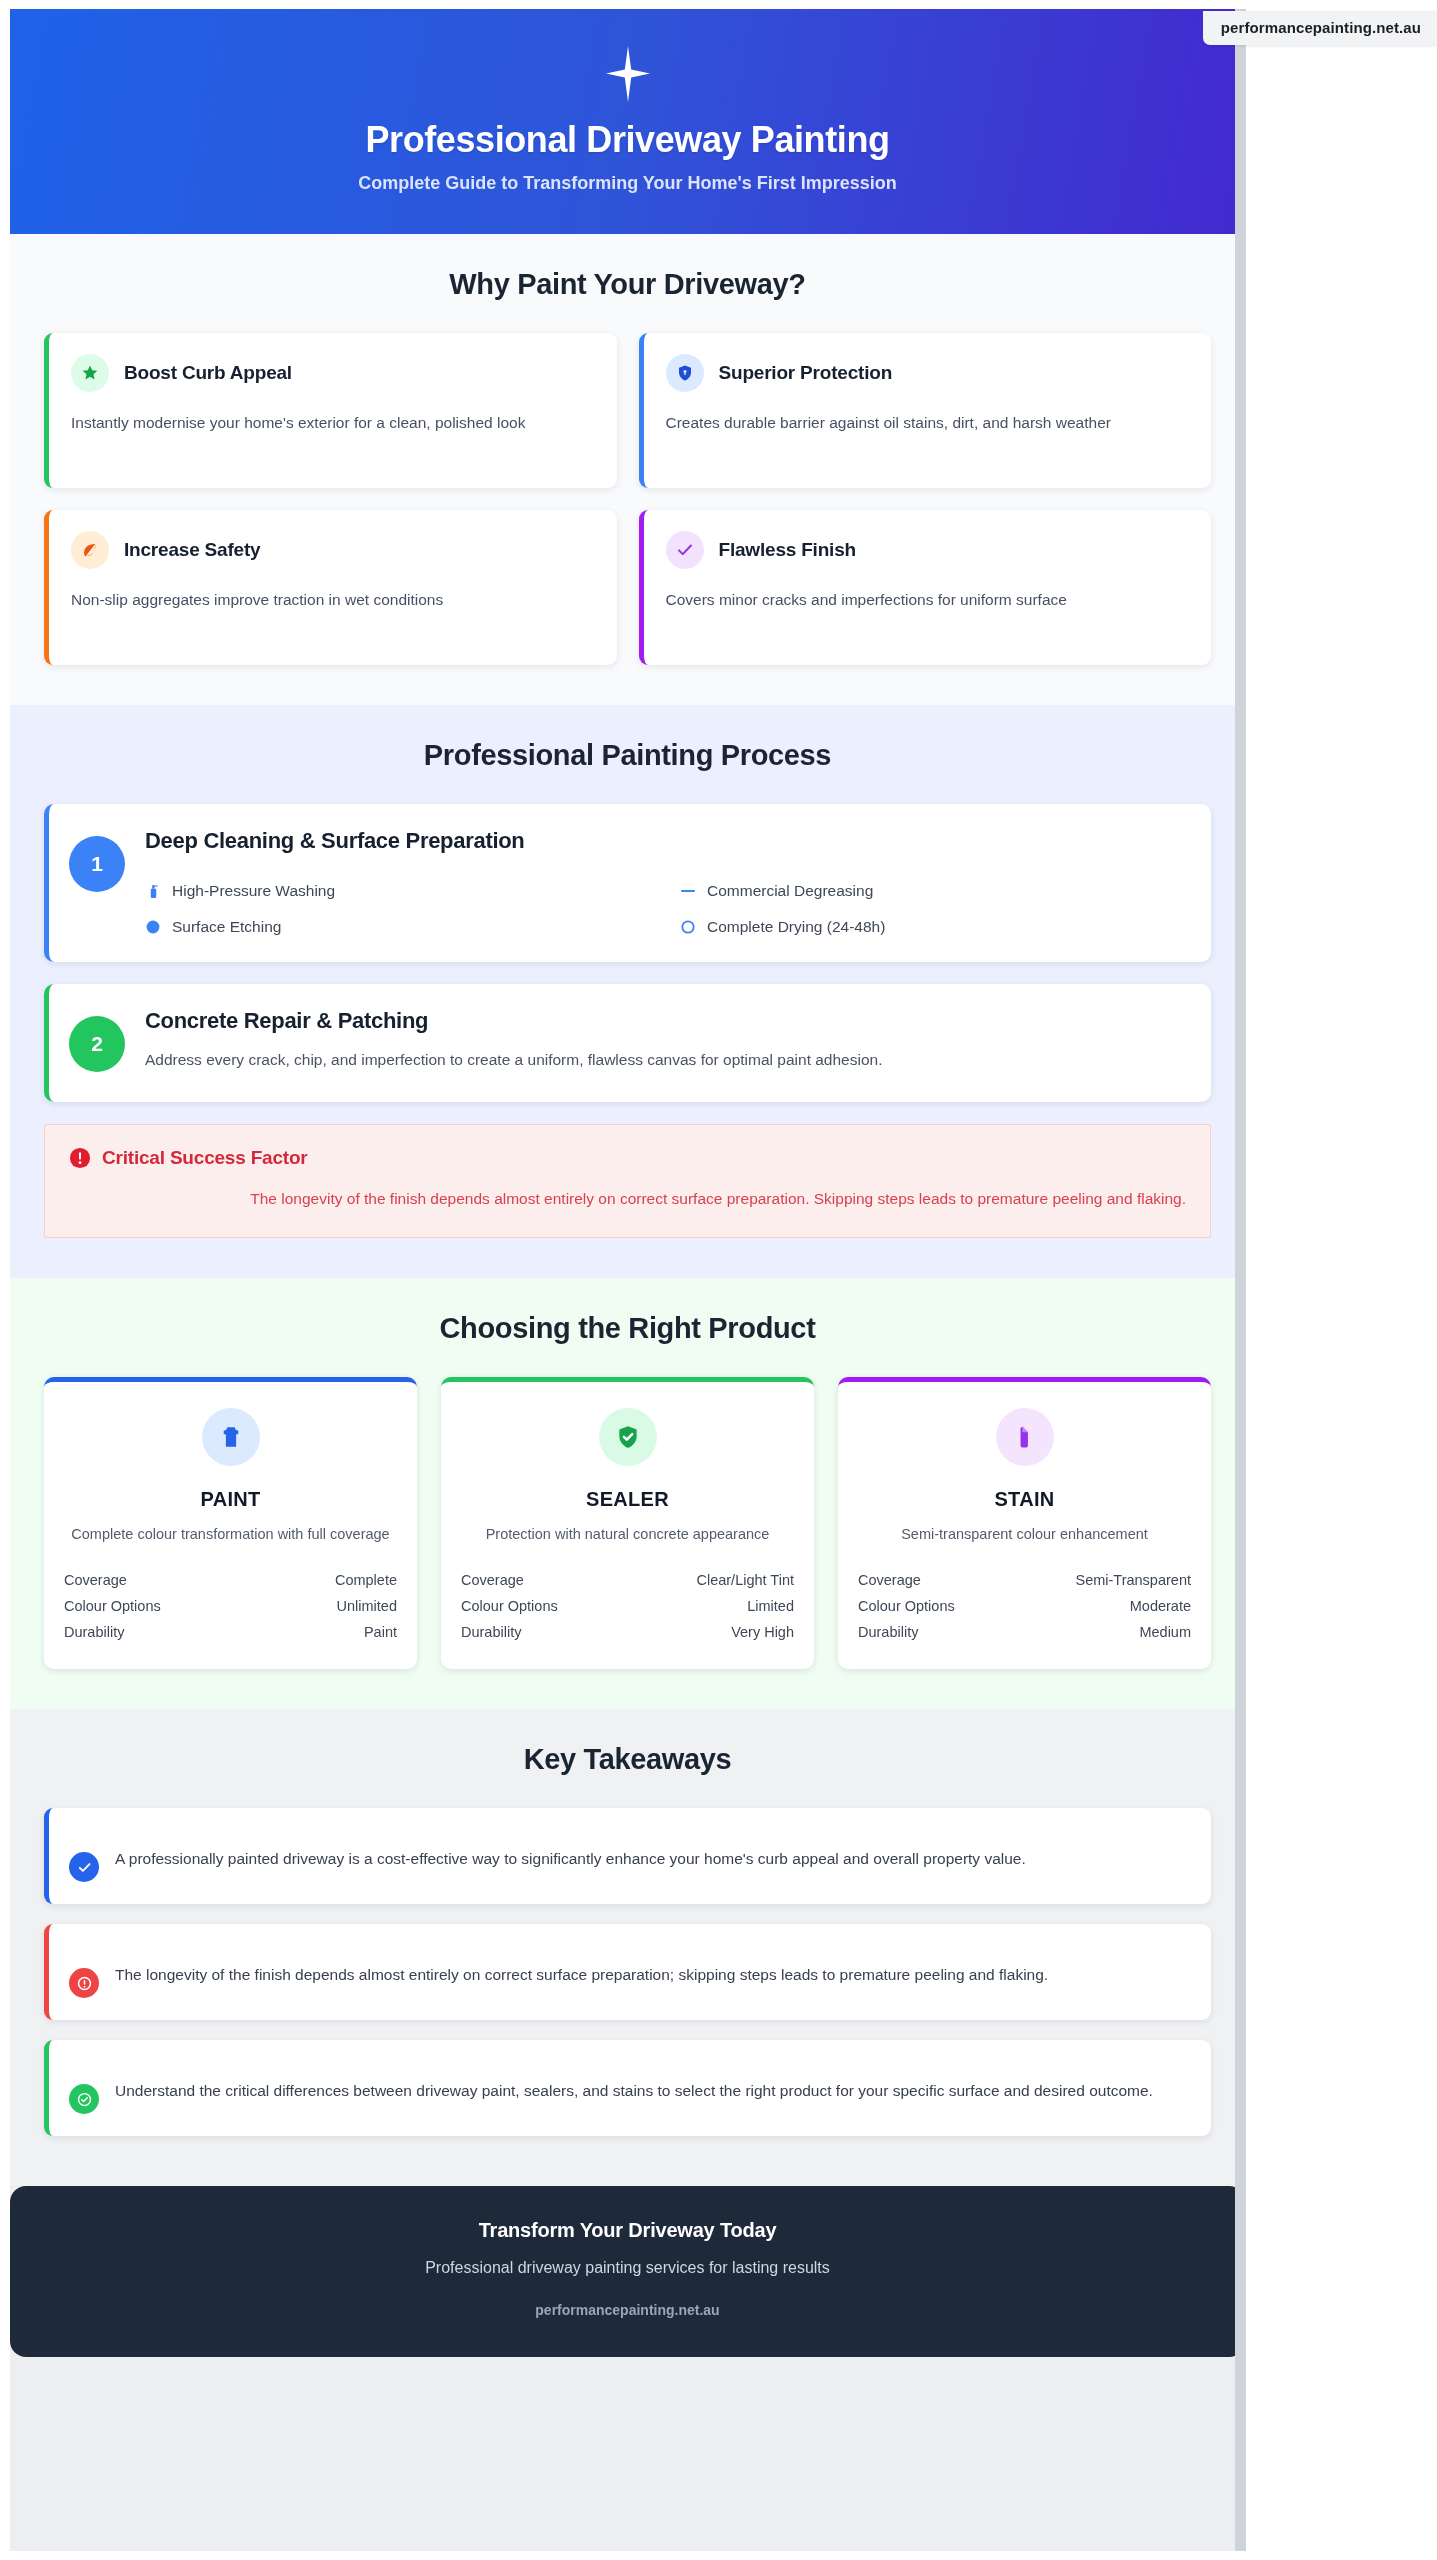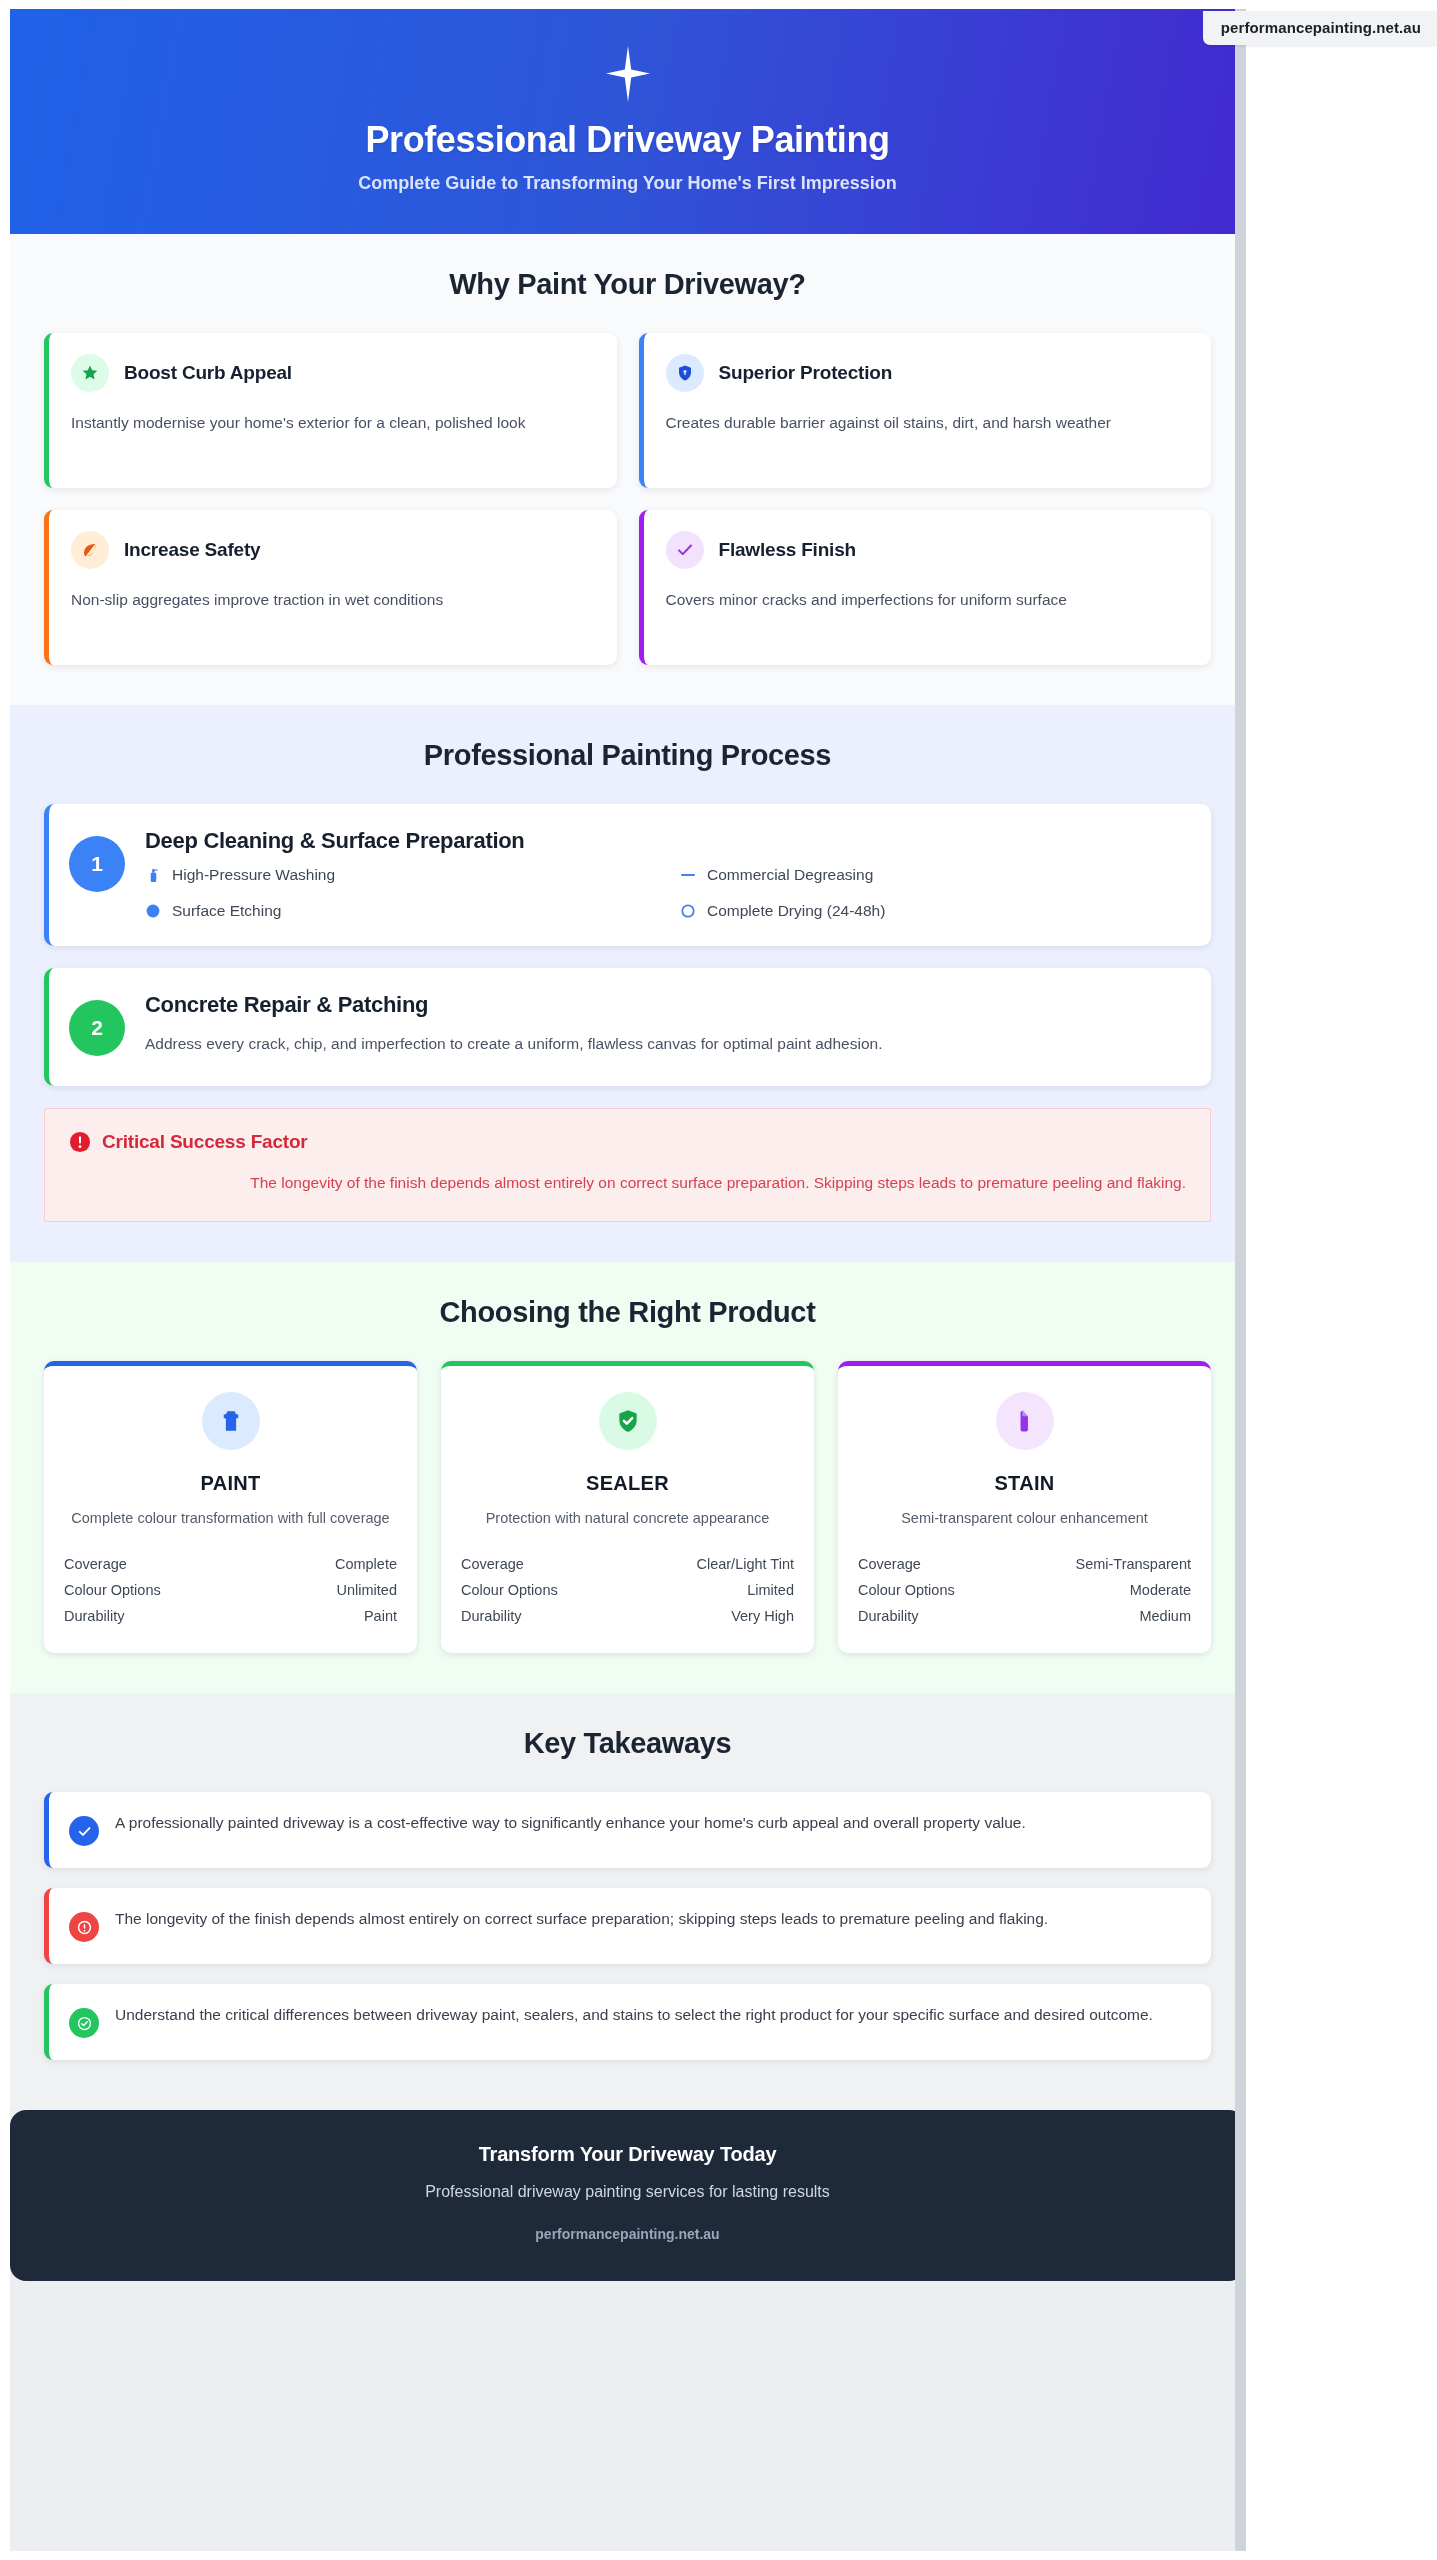--- a/index.html
+++ b/index.html
@@ -101,21 +101,21 @@
     width: 56px; height: 56px; border-radius: 50%;
     background: #3b82f6; color: #fff;
     font-size: 21px; font-weight: 700;
     display: flex; align-items: center; justify-content: center;
     flex: 0 0 56px; margin-top: 10px;
   }
   .step-body { flex: 1; padding-top: 2px; }
   .step-title { font-size: 22px; font-weight: 700; color: #16202f; letter-spacing: -.3px; }
   .step-desc { font-size: 15.5px; color: #4a5costs; }
   .step-desc { font-size: 15.5px; color: #4a5264; margin-top: 14px; line-height: 1.5; }
-  .step-list { display: grid; grid-template-columns: 1fr 1fr; gap: 18px 30px; margin-top: 12px; }
+  .step-list { display: grid; grid-template-columns: 1fr 1fr; gap: 18px 30px; margin-top: 28px; }
   .step-item { display: flex; align-items: center; gap: 11px; font-size: 15.5px; color: #3f4857; }
   .step-item .dot { flex: 0 0 16px; display: flex; align-items: center; justify-content: center; }
 
   
   .critical {
     background: #fdeeee; border: 1px solid #f8cdcd; border-radius: 2px;
     padding: 22px 24px 26px;
     text-align: right;
   }
   .critical-head { display: flex; align-items: center; gap: 11px; }
@@ -139,21 +139,21 @@
   .prow {
     display: flex; justify-content: space-between; align-items: baseline;
     font-size: 14.5px; color: #3f4857; padding: 5px 0; text-align: left;
   }
   .prow .pval { color: #3f4857; text-align: right; }
 
   
   .take {
     background: #fff; border-radius: 9px; border-left: 5px solid #2563eb;
     box-shadow: 0 2px 7px rgba(16,24,40,.09);
-    padding: 16px 24px 22px 20px;
+    padding: 36px 24px 22px 20px;
     display: flex; gap: 16px; align-items: flex-start;
     margin-bottom: 20px;
   }
   .take-icon {
     width: 30px; height: 30px; border-radius: 50%;
     display: flex; align-items: center; justify-content: center;
     flex: 0 0 30px; margin-top: 8px;
   }
   .take-text { font-size: 15.5px; line-height: 1.55; color: #39414f; padding-top: 3px; }
 

